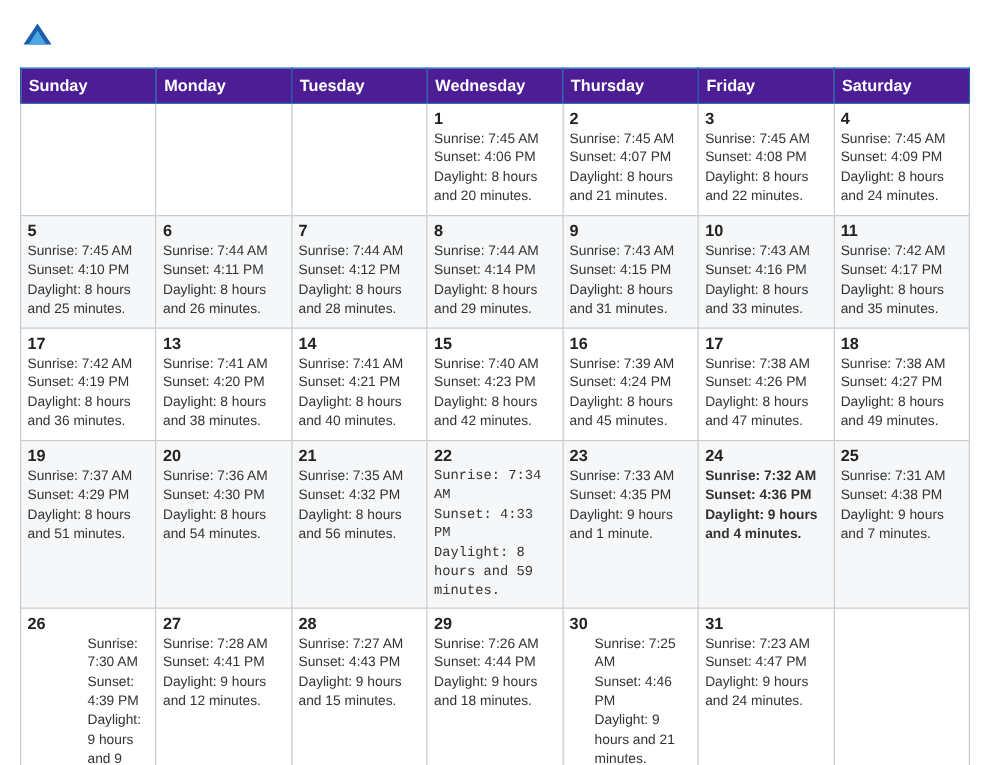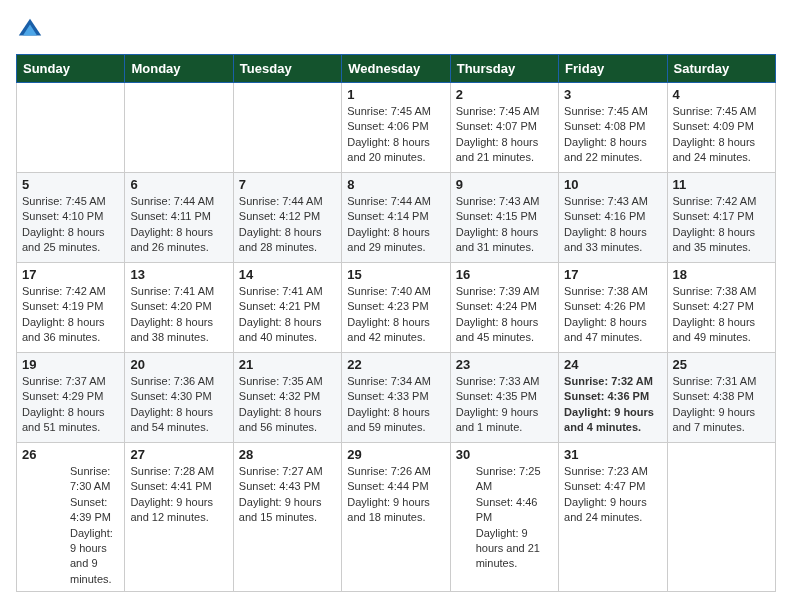--- a/index.html
+++ b/index.html
@@ -43,21 +43,21 @@
     .location {
       font-size: 15px;
       color: #444;
     }
     .calendar {
       width: 100%;
       border-collapse: collapse;
       font-size: 11px;
     }
     .calendar th {
-      background: #14532d;
+      background: #4c1d95;
       color: #fff;
       text-align: left;
       padding: 6px 6px;
       font-size: 13px;
       font-weight: 600;
       border: 1px solid #1a5fa8;
     }
     .calendar td {
       border: 1px solid #ccc;
       vertical-align: top;
@@ -249,21 +249,21 @@
 Daylight: 8 hours and 54 minutes.</div>
         </td>
         <td>
           <div class="day-number">21</div>
           <div class="day-info" style="white-space: pre-line;">Sunrise: 7:35 AM
 Sunset: 4:32 PM
 Daylight: 8 hours and 56 minutes.</div>
         </td>
         <td>
           <div class="day-number">22</div>
-          <div class="day-info" style="white-space: pre-line;">Sunrise: 7:34 AM
+          <div class="day-info" style="white-space: pre-line; font-family: Liberation Mono, monospace;">Sunrise: 7:34 AM
 Sunset: 4:33 PM
 Daylight: 8 hours and 59 minutes.</div>
         </td>
         <td>
           <div class="day-number">23</div>
           <div class="day-info" style="white-space: pre-line;">Sunrise: 7:33 AM
 Sunset: 4:35 PM
 Daylight: 9 hours and 1 minute.</div>
         </td>
         <td>

